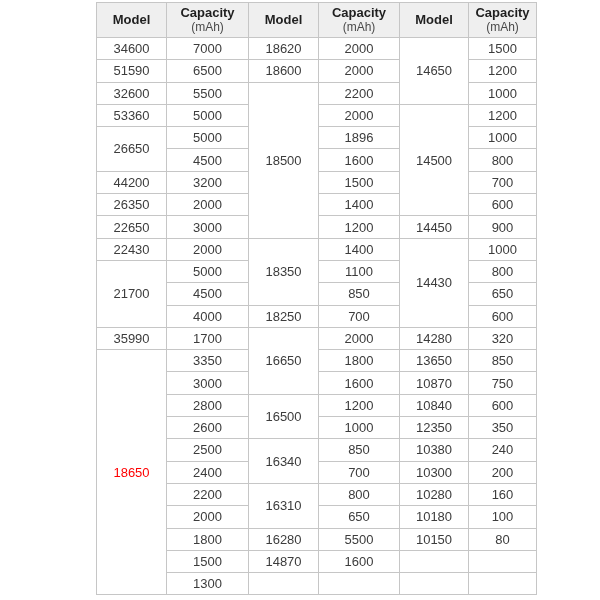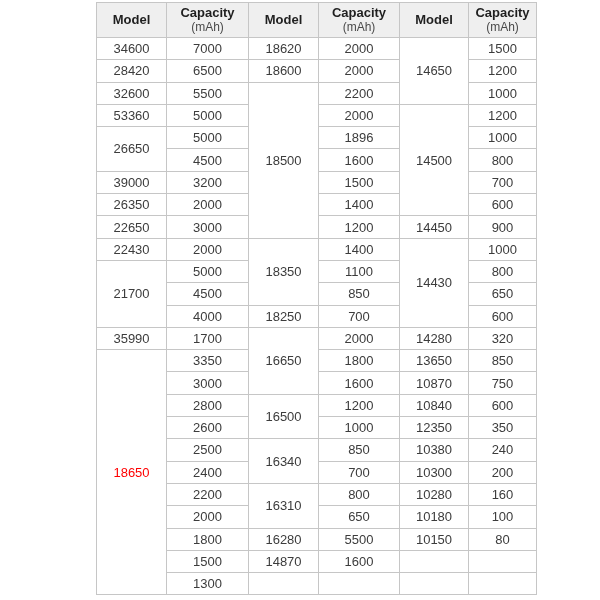--- a/index.html
+++ b/index.html
@@ -84,21 +84,21 @@
     <tbody id="table-body">
         <tr>
           <td class="model" rowspan="1">34600</td>
           <td class="cap">7000</td>
           <td class="model" rowspan="1">18620</td>
           <td class="cap">2000</td>
           <td class="model" rowspan="3">14650</td>
           <td class="cap">1500</td>
         </tr>
         <tr>
-          <td class="model" rowspan="1">28420</td>
+          <td class="model" rowspan="1">51590</td>
           <td class="cap">6500</td>
           <td class="model" rowspan="1">18600</td>
           <td class="cap">2000</td>
           <td class="cap">1200</td>
         </tr>
         <tr>
           <td class="model" rowspan="1">32600</td>
           <td class="cap">5500</td>
           <td class="model" rowspan="7">18500</td>
           <td class="cap">2200</td>
@@ -116,21 +116,21 @@
           <td class="cap">5000</td>
           <td class="cap">1896</td>
           <td class="cap">1000</td>
         </tr>
         <tr>
           <td class="cap">4500</td>
           <td class="cap">1600</td>
           <td class="cap">800</td>
         </tr>
         <tr>
-          <td class="model" rowspan="1">39000</td>
+          <td class="model" rowspan="1">44200</td>
           <td class="cap">3200</td>
           <td class="cap">1500</td>
           <td class="cap">700</td>
         </tr>
         <tr>
           <td class="model" rowspan="1">26350</td>
           <td class="cap">2000</td>
           <td class="cap">1400</td>
           <td class="cap">600</td>
         </tr>

